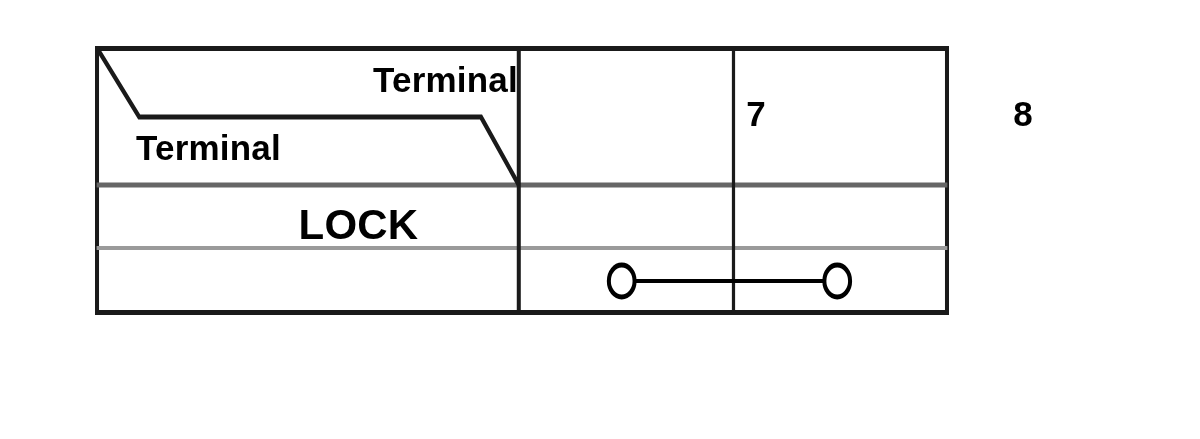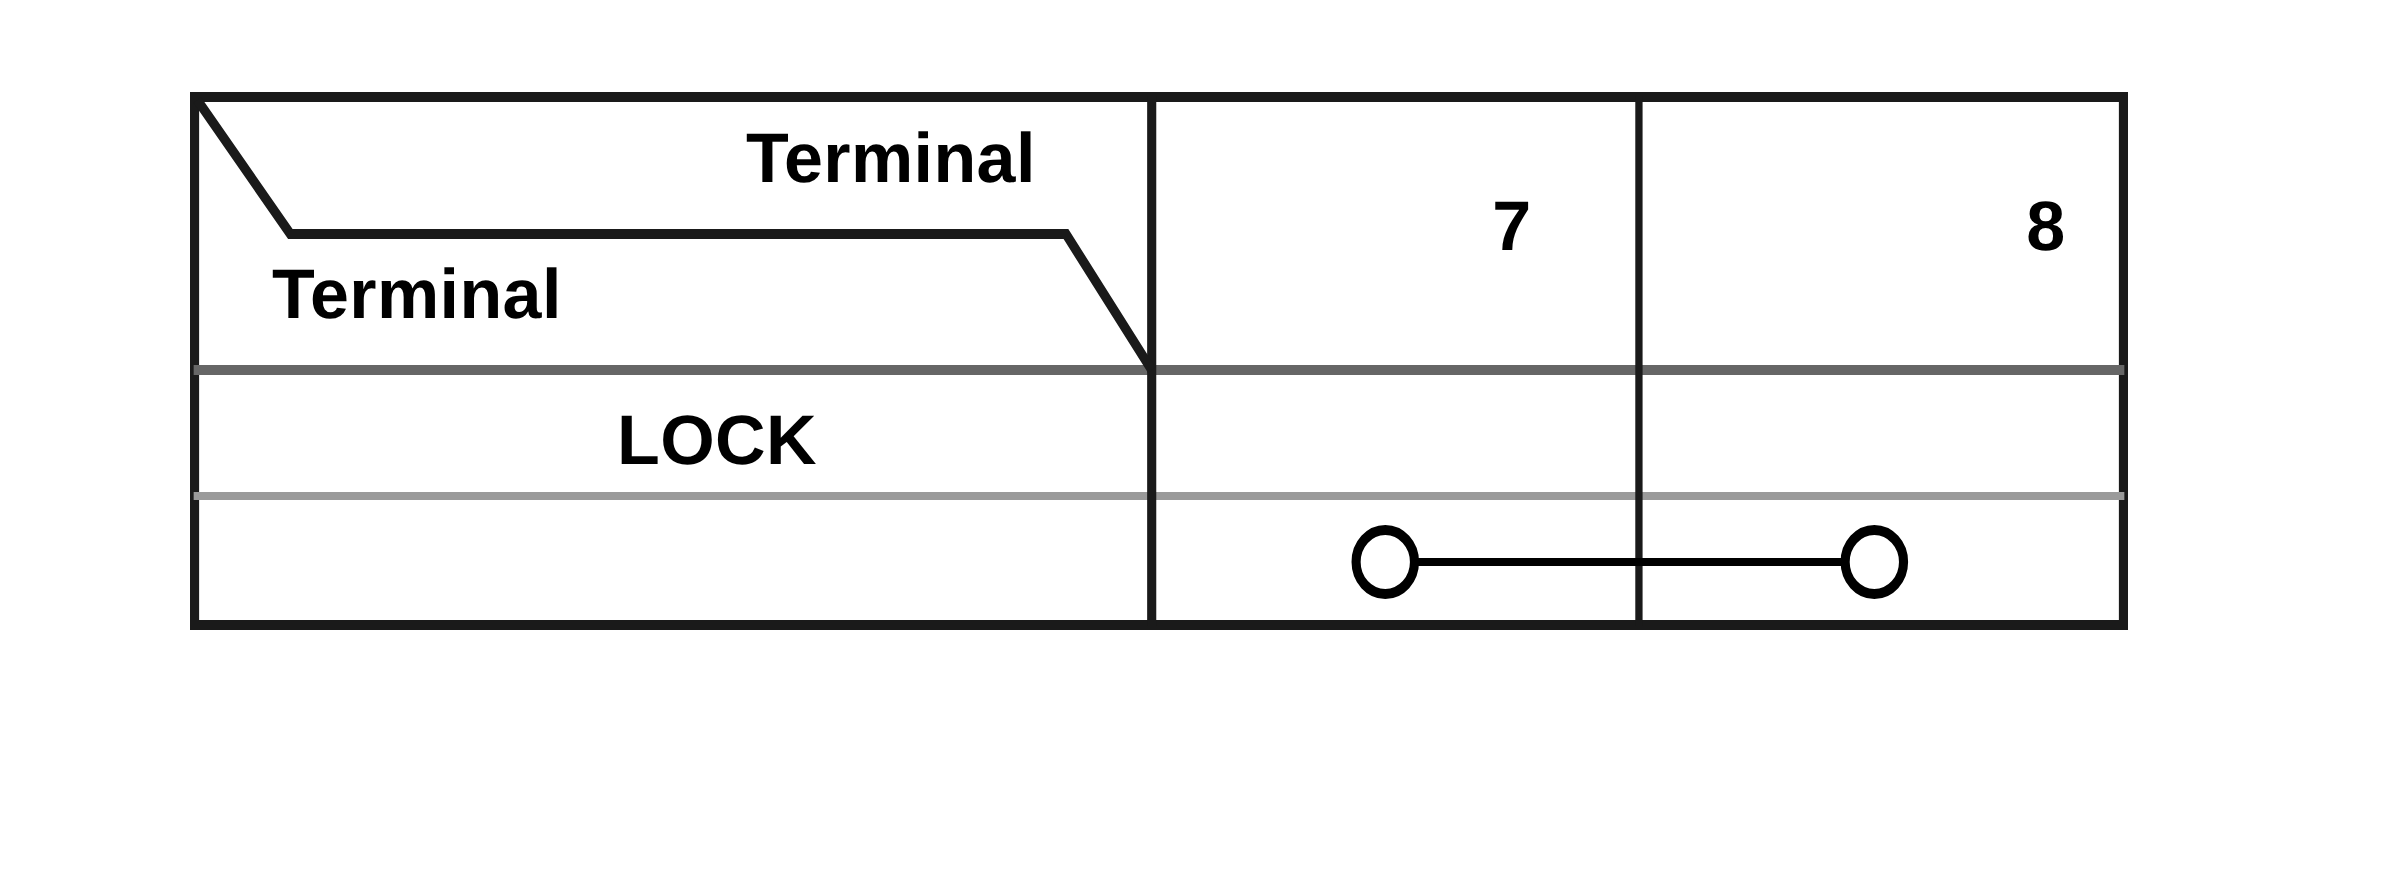--- a/index.html
+++ b/index.html
@@ -12,21 +12,21 @@
     height: 439px;
     font-family: "Liberation Sans", sans-serif;
     position: relative;
     overflow: hidden;
   }
 
   #continuity-table {
     position: absolute;
     left: 95px;
     top: 46px;
-    width: 969px;
+    width: 854px;
     height: 269px;
   }
 
   .svg-layer {
     position: absolute;
     left: 0;
     top: 0;
     width: 100%;
     height: 100%;
   }
@@ -58,21 +58,21 @@
     text-align: center;
   }
   .term-num-7 { left: 527px; width: 268px; }
   .term-num-8 { left: 794px; width: 268px; }
 
   
   .row-label {
     left: 0px;
     width: 527px;
     text-align: center;
-    font-size: 35px;
+    font-size: 42px;
   }
   .row-label-lock   { top: 155px; }
   .row-label-unlock { top: 218px; }
 </style>
 </head>
 <body>
 
 <div id="continuity-table">
 
   <svg class="svg-layer" viewBox="0 0 1062 269" preserveAspectRatio="none">

